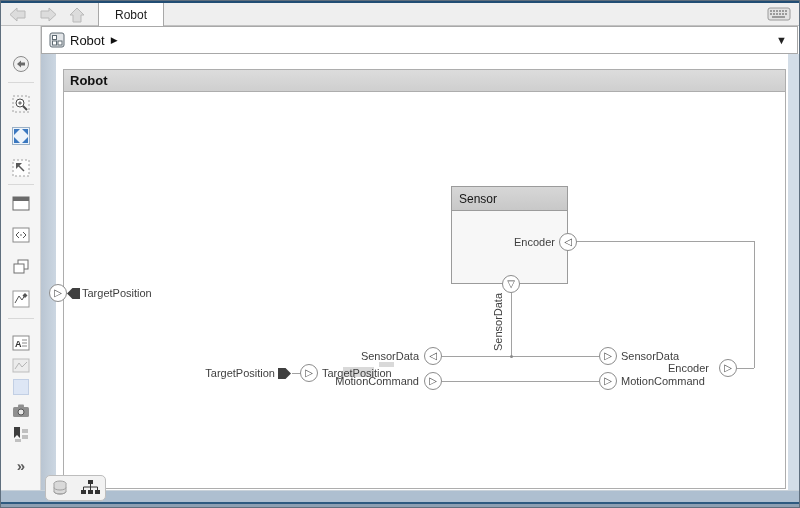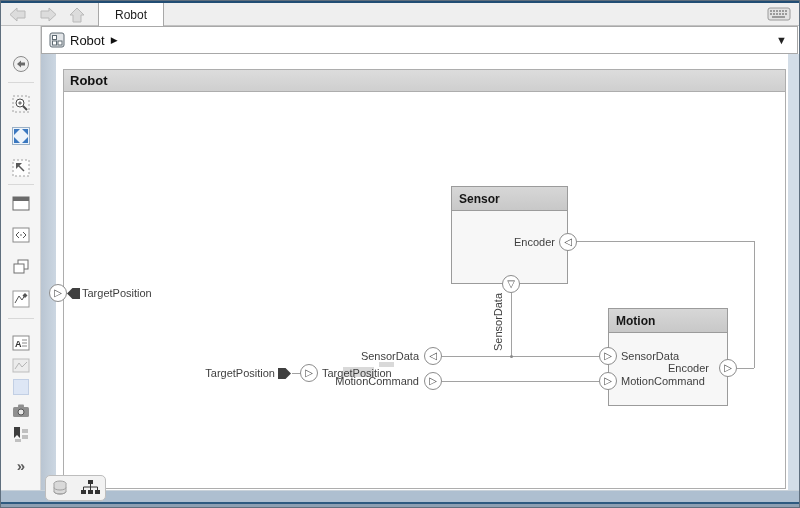--- a/index.html
+++ b/index.html
@@ -30,21 +30,21 @@
   .gutter-r{left:787px;top:53px;width:12px;height:437px;background:#d3dde7;}
   .canvas{left:55px;top:53px;width:732px;height:436px;background:#ffffff;}
   .band{left:0;top:489px;width:100%;height:12px;background:#aebfd0;border-top:1px solid #c9d2da;box-sizing:border-box;}
   .bandline{left:0;top:501px;width:100%;height:2px;background:#2e5a80;}
   .bandbot{left:0;top:503px;width:100%;height:5px;background:#8d9fb2;}
   
   .frame{left:62px;top:68px;width:723px;height:420px;border:1px solid #adadad;background:#fff;box-sizing:border-box;}
   .frame-h{height:21px;background:linear-gradient(#dcdcdc,#cfcfcf);border-bottom:1px solid #adadad;display:flex;align-items:center;padding-left:6px;font-weight:bold;font-size:13px;color:#111;}
   
   .comp{position:absolute;background:#f7f7f7;border:1px solid #9b9b9b;box-sizing:border-box;}
-  .comp-h{height:24px;background:linear-gradient(#d7d7d7,#c8c8c8);border-bottom:1px solid #9b9b9b;display:flex;align-items:center;padding-left:7px;font-weight:bold;font-size:12px;color:#151515;box-sizing:border-box;}
+  .comp-h{height:24px;background:linear-gradient(#d7d7d7,#c8c8c8);border-bottom:1px solid #9b9b9b;display:flex;align-items:center;padding-left:7px;font-weight:normal;font-size:12px;color:#151515;box-sizing:border-box;}
   
   .port{position:absolute;width:18px;height:18px;border-radius:50%;background:#fff;border:1px solid #8c8c8c;box-sizing:border-box;display:flex;align-items:center;justify-content:center;font-size:10px;color:#4c4c4c;line-height:1;}
   .plabel{position:absolute;font-size:11px;color:#3f3f3f;white-space:nowrap;transform:translateY(-50%);}
   .hline,.vline{position:absolute;background:#a2a2a2;}
   .hline{height:1px;} .vline{width:1px;}
   .jdot{position:absolute;width:3px;height:3px;background:#8a8a8a;border-radius:50%;}
   .tag-right{position:absolute;width:13px;height:11px;background:#3f3f3f;clip-path:polygon(0 0,58% 0,100% 50%,58% 100%,0 100%);}
   .tag-left{position:absolute;width:13px;height:11px;background:#3f3f3f;clip-path:polygon(100% 0,42% 0,0 50%,42% 100%,100% 100%);}
   .vert-label{position:absolute;left:465px;top:315px;width:64px;font-size:11px;color:#3f3f3f;text-align:center;transform:rotate(-90deg);}
   .smudge{position:absolute;background:#d9d9d9;}
@@ -264,25 +264,20 @@
   <div class="port" style="left:423px;top:346px;">
       <span>◁</span>
     </div>
   <div class="port" style="left:423px;top:371px;">
       <span>▷</span>
     </div>
 
   <div class="plabel" style="right:524px;top:372px;">TargetPosition</div>
   <div class="tag-right" style="left:277px;top:367px;"></div>
 
-  <div class="comp" style="left:607px;top:307px;width:120px;height:98px;">
-    <div class="comp-h">
-      <span>Motion</span>
-    </div>
-  </div>
   <div class="plabel" style="left:620px;top:355px;">SensorData</div>
   <div class="plabel" style="left:620px;top:380px;">MotionCommand</div>
   <div class="plabel" style="right:90px;top:367px;">Encoder</div>
   <div class="port" style="left:598px;top:346px;">
       <span>▷</span>
     </div>
   <div class="port" style="left:598px;top:371px;">
       <span>▷</span>
     </div>
   <div class="port" style="left:718px;top:358px;">

